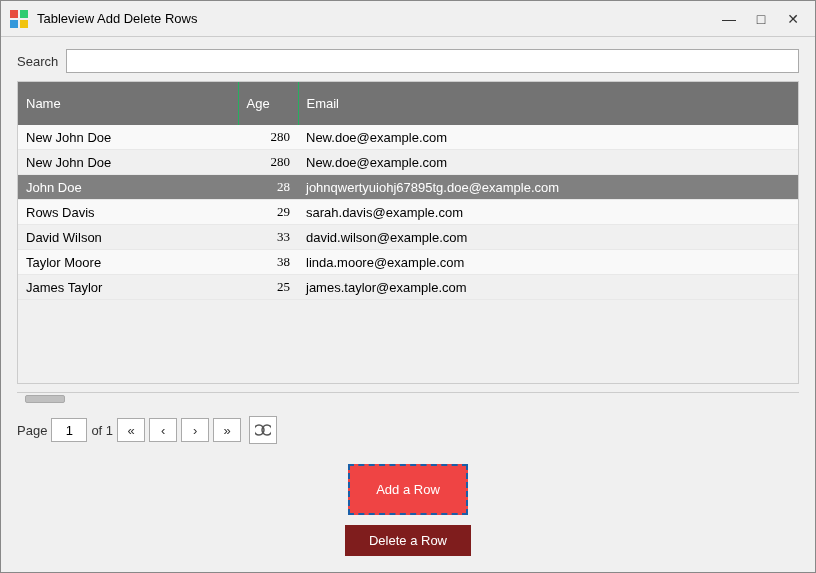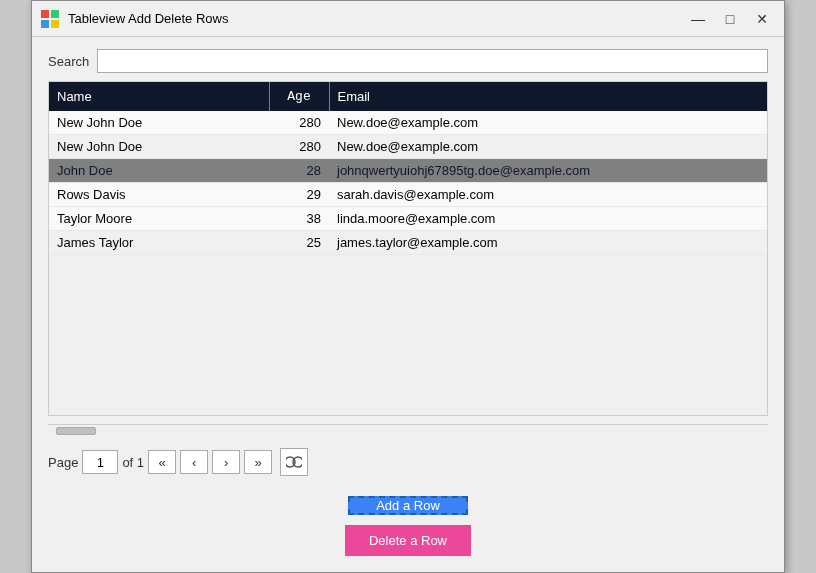--- a/index.html
+++ b/index.html
@@ -6,21 +6,21 @@
     body {
       background: #c8c8c8;
       display: flex;
       align-items: center;
       justify-content: center;
       min-height: 100vh;
       font-family: 'Segoe UI', Tahoma, Geneva, Verdana, sans-serif;
       font-size: 13px;
     }
     .window {
-      width: 754px;
+      width: 816px;
       height: 573px;
       background: #f0f0f0;
       border: 1px solid #888;
       display: flex;
       flex-direction: column;
       box-shadow: 2px 2px 8px rgba(0,0,0,0.3);
     }
     .titlebar {
       background: #f0f0f0;
       border-bottom: 1px solid #ccc;
@@ -97,46 +97,46 @@
       overflow-y: auto;
       overflow-x: auto;
       height: 100%;
     }
     table {
       width: 100%;
       border-collapse: collapse;
       table-layout: fixed;
     }
     table thead tr th {
-      background: #0f172a;
+      background: #737373;
       color: white;
       font-weight: normal;
-      padding: 7px 8px;
+      padding: 14px 8px;
       text-align: left;
       border-right: 1px solid #27ae60;
     }
     table thead tr th:last-child { border-right: none; }
-    table thead tr th.age-col { text-align: center; font-family: Liberation Mono, monospace; }
+    table thead tr th.age-col { text-align: left; }
     col.name-col { width: 220px; }
     col.age-col { width: 60px; }
     col.email-col { width: auto; }
 
     table tbody tr td {
       padding: 4px 8px;
       border-bottom: 1px solid #e8e8e8;
       white-space: nowrap;
       overflow: hidden;
       text-overflow: ellipsis;
     }
-    table tbody tr td.age-cell { text-align: right; }
+    table tbody tr td.age-cell { text-align: right; font-family: Liberation Serif, serif; }
     table tbody tr.selected {
       background: #808080;
       color: white;
     }
-    table tbody tr.selected td { color: #0f172a; margin-left: 38px; }
+    table tbody tr.selected td { color: #ffffff; margin-left: 38px; }
     table tbody tr.even-row { background: #f9f9f9; }
 
     .scrollbar-row {
       height: 12px;
       background: #f0f0f0;
       border-top: 1px solid #ccc;
       display: flex;
       align-items: center;
       overflow: hidden;
     }
@@ -206,30 +206,30 @@
     }
 
     .buttons-row {
       display: flex;
       flex-direction: column;
       align-items: center;
       gap: 10px;
       padding: 8px 0 4px;
     }
     .add-btn {
-      background: #3b82f6;
+      background: #ef4444;
       color: white;
       border: 2px dashed #1a5fa8;
-      padding: 0 24px;
+      padding: 16px 24px;
       font-size: 13px;
       cursor: pointer;
       min-width: 120px;
     }
     .delete-btn {
-      background: #ec4899;
+      background: #7f1d1d;
       color: white;
       border: none;
       padding: 8px 24px;
       font-size: 13px;
       cursor: pointer;
       min-width: 120px;
     }
   </style>
 </head>
 <body>
@@ -289,20 +289,25 @@
               <tr class="selected">
                 <td>John Doe</td>
                 <td class="age-cell">28</td>
                 <td>johnqwertyuiohj67895tg.doe@example.com</td>
               </tr>
               <tr class="even-row">
                 <td>Rows Davis</td>
                 <td class="age-cell">29</td>
                 <td>sarah.davis@example.com</td>
               </tr>
+              <tr>
+                <td>David Wilson</td>
+                <td class="age-cell">33</td>
+                <td>david.wilson@example.com</td>
+              </tr>
               <tr class="even-row">
                 <td>Taylor Moore</td>
                 <td class="age-cell">38</td>
                 <td>linda.moore@example.com</td>
               </tr>
               <tr>
                 <td>James Taylor</td>
                 <td class="age-cell">25</td>
                 <td>james.taylor@example.com</td>
               </tr>

